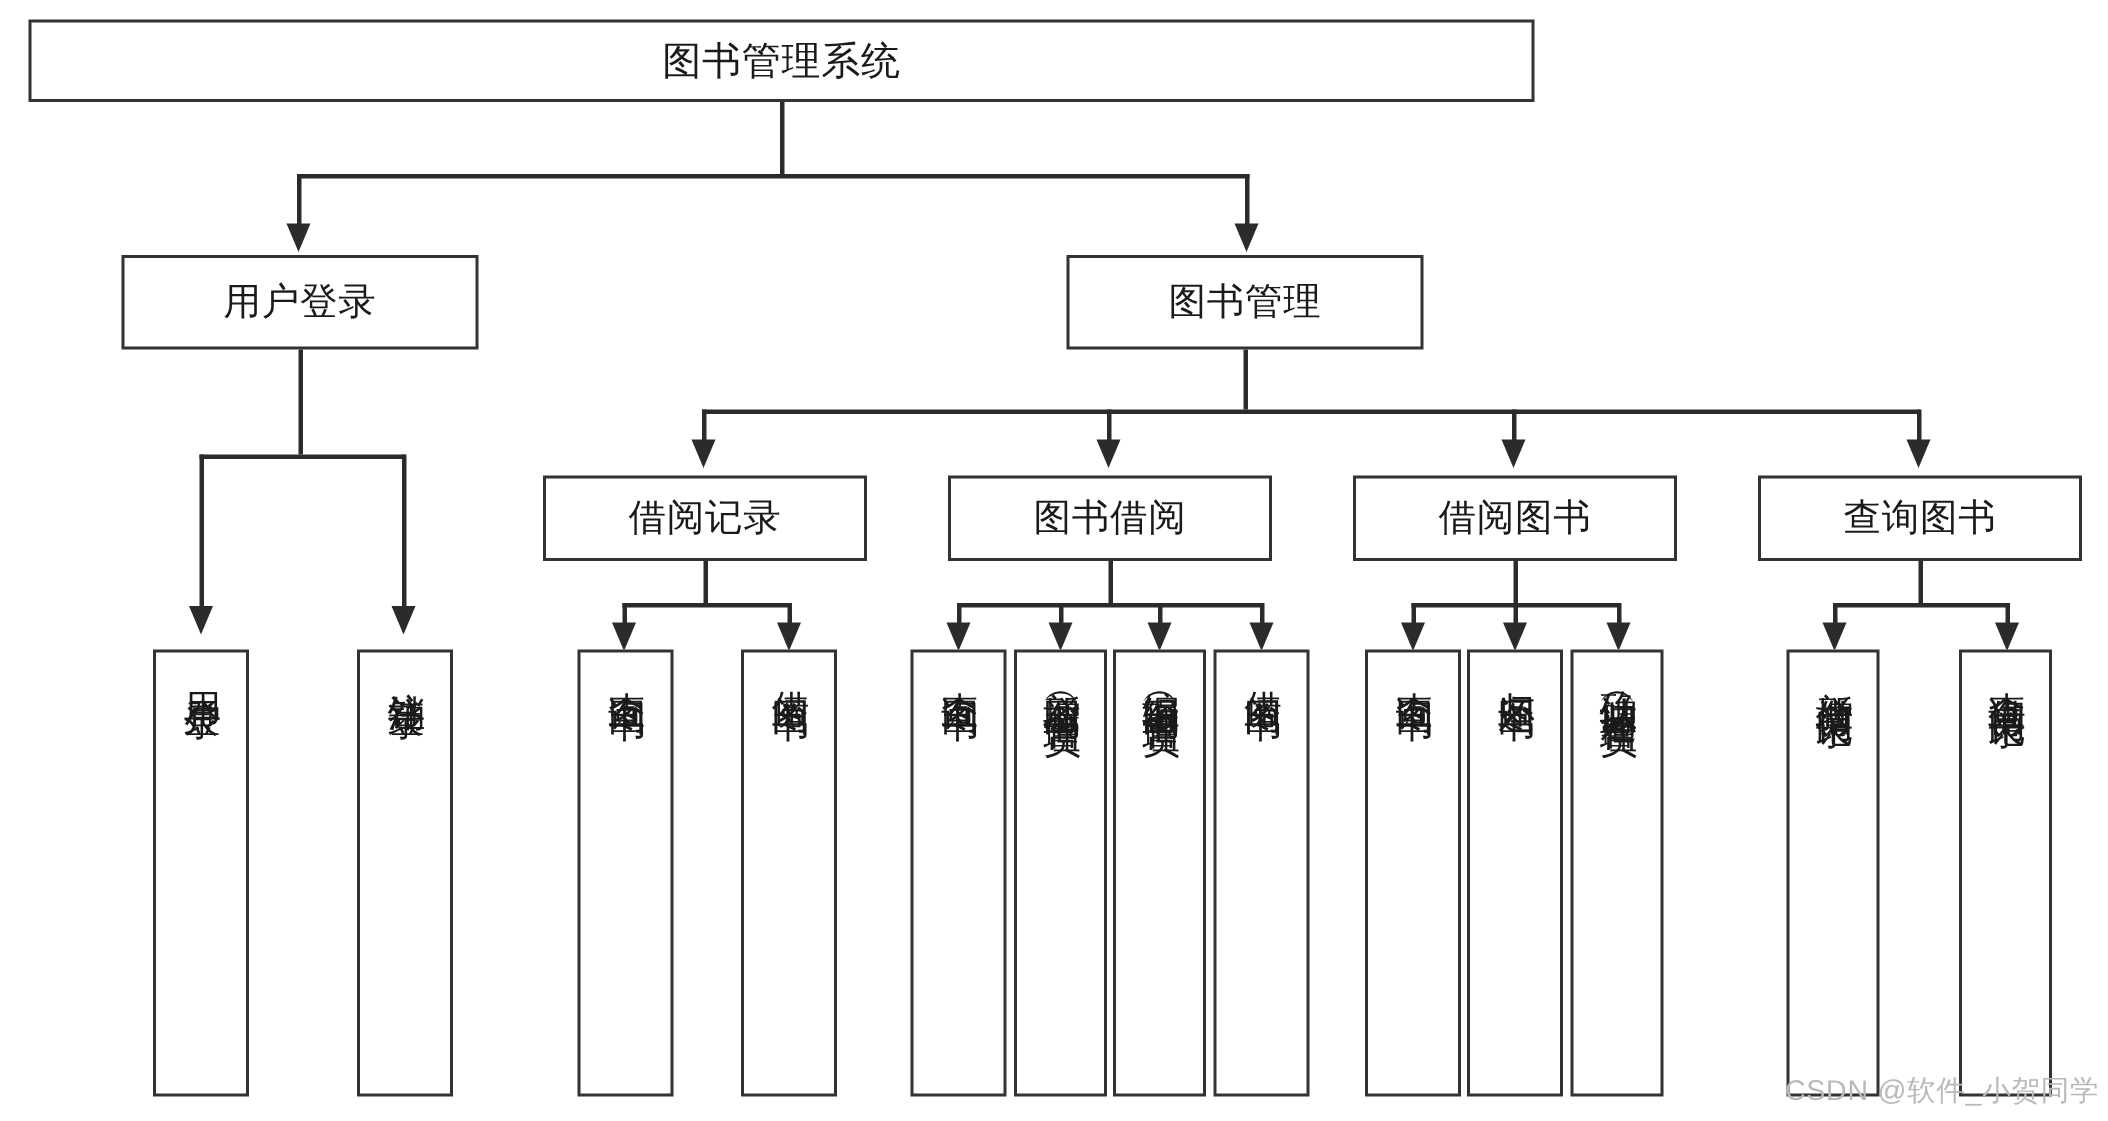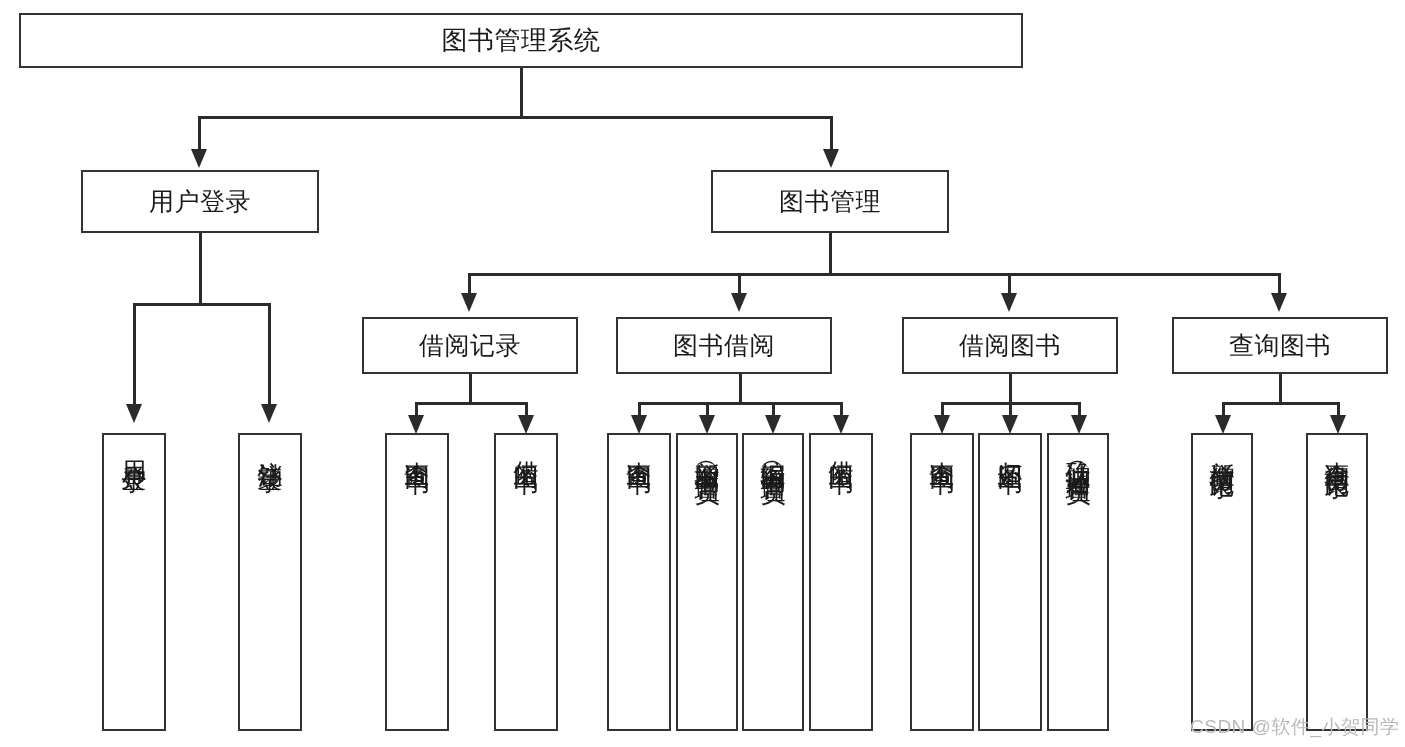--- a/index.html
+++ b/index.html
@@ -126,21 +126,21 @@
 
   <div class="ln v" style="left:1008px; top:273px; width:2.5px; height:24px;"></div>
   <div class="arrow" style="left:1001px; top:293px;"></div>
 
   <div class="ln v" style="left:1278px; top:273px; width:2.5px; height:24px;"></div>
   <div class="arrow" style="left:1271px; top:293px;"></div>
 
   <div class="node horiz" style="left:362px; top:317px; width:216px; height:57px;">
     <span class="label">借阅记录</span>
   </div>
-  <div class="node horiz" style="left:616px; top:317px; width:216px; height:57px;">
+  <div class="node horiz" style="left:632px; top:317px; width:216px; height:57px;">
     <span class="label">图书借阅</span>
   </div>
   <div class="node horiz" style="left:902px; top:317px; width:216px; height:57px;">
     <span class="label">借阅图书</span>
   </div>
   <div class="node horiz" style="left:1172px; top:317px; width:216px; height:57px;">
     <span class="label">查询图书</span>
   </div>
 
   <div class="ln v" style="left:469px; top:374px; width:2.5px; height:28px;"></div>

